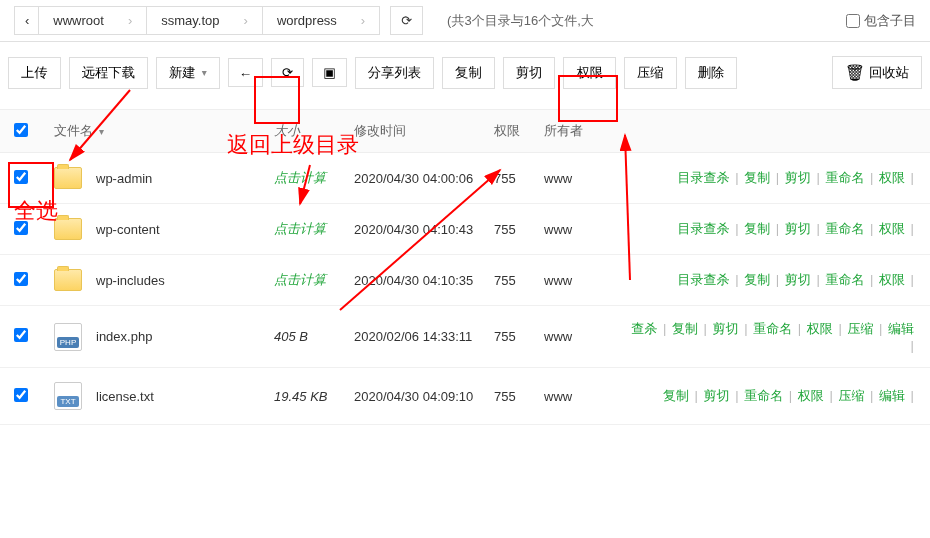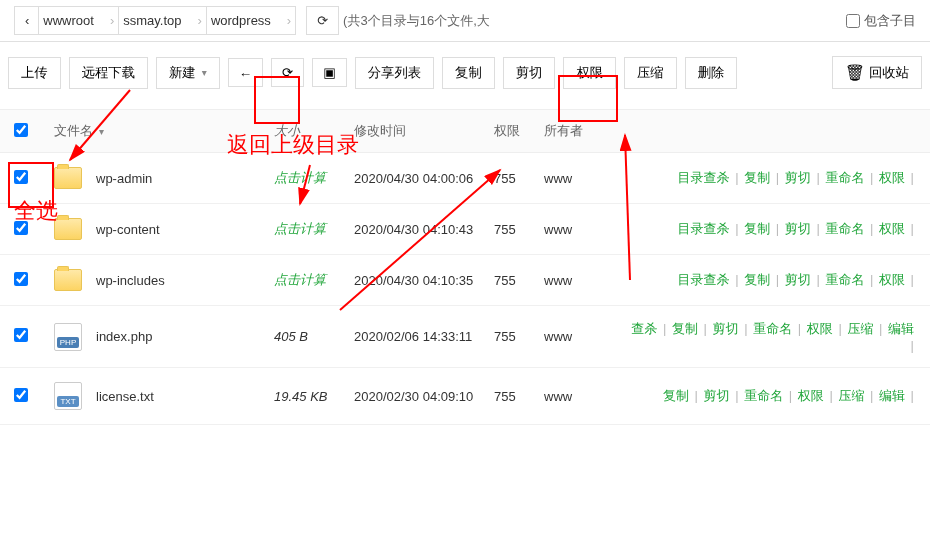--- a/index.html
+++ b/index.html
@@ -1,24 +1,24 @@
 <!DOCTYPE html>
 <html><head>
 <meta charset="utf-8">
 <style>
 * { box-sizing: border-box; margin: 0; padding: 0; }
 body { font-family: "Microsoft YaHei", Arial, sans-serif; font-size: 13px; color: #333; background: #fff; width: 930px; }
 .topbar { display: flex; align-items: center; padding: 6px 14px; border-bottom: 1px solid #e0e0e0; }
 .nav-btn { border: 1px solid #ddd; padding: 6px 10px; cursor: pointer; background: #fff; display: inline-flex; align-items: center; }
 .nav-btn.back { border-right: none; }
 .crumbs { display: flex; }
-.crumb { border: 1px solid #ddd; padding: 6px 4px; cursor: pointer; display: flex; align-items: center; gap: 16px; margin-left: -1px; }
+.crumb { border: 1px solid #ddd; padding: 6px 14px; cursor: pointer; display: flex; align-items: center; gap: 24px; margin-left: -1px; }
 .crumb-sep { color: #bbb; }
 .refresh-top { border: 1px solid #ddd; padding: 6px 10px; margin-left: 10px; cursor: pointer; }
-.info { margin-left: 4px; color: #666; }
+.info { margin-left: 24px; color: #666; }
 .subdir { margin-left: auto; display: flex; align-items: center; gap: 4px; color: #555; }
 .toolbar { display: flex; align-items: center; gap: 8px; padding: 14px 8px 20px; }
 .tool-btn { border: 1px solid #ddd; padding: 6px 12px; cursor: pointer; background: #fff; display: inline-flex; align-items: center; gap: 4px; }
 .tool-btn.icon-only { padding: 6px 10px; }
 .caret { font-size: 10px; color: #888; margin-left: 2px; }
 .recycle { margin-left: auto; font-weight: 500; display: flex; align-items: center; gap: 4px; }
 .trash-icon { font-size: 16px; }
 .annot { position: absolute; color: #ff0000; font-size: 22px; font-weight: 500; pointer-events: none; }
 .redbox { position: absolute; border: 2px solid #ff0000; pointer-events: none; }
 .wrap { position: relative; }
@@ -166,21 +166,21 @@
       </div>
       <div class="row">
     <div class="col-check"><input type="checkbox" checked="" style=""></div>
     <div class="col-name">
           <div class="file-icon txt">
             <span class="ext">TXT</span>
           </div>
           <span>license.txt</span>
         </div>
     <div class="col-size"><span>19.45 KB</span></div>
-    <div class="col-date">2020/02/30 04:09:10</div>
+    <div class="col-date">2020/04/30 04:09:10</div>
     <div class="col-perm">755</div>
     <div class="col-owner">www</div>
     <div class="col-actions"><a>复制</a><span class="sep"> | </span><a>剪切</a><span class="sep"> | </span><a>重命名</a><span class="sep"> | </span><a>权限</a><span class="sep"> | </span><a>压缩</a><span class="sep"> | </span><a>编辑</a><span class="sep"> | </span></div>
       </div>
     </div>
 
 <div class="redbox" style="top:76px; left:254px; width:46px; height:48px;"></div>
 <div class="redbox" style="top:75px; left:558px; width:60px; height:47px;"></div>
 <div class="redbox" style="top:162px; left:8px; width:46px; height:46px;"></div>
 <div class="annot" style="top:130px; left:195px;margin-left:32px;">返回上级目录</div>

